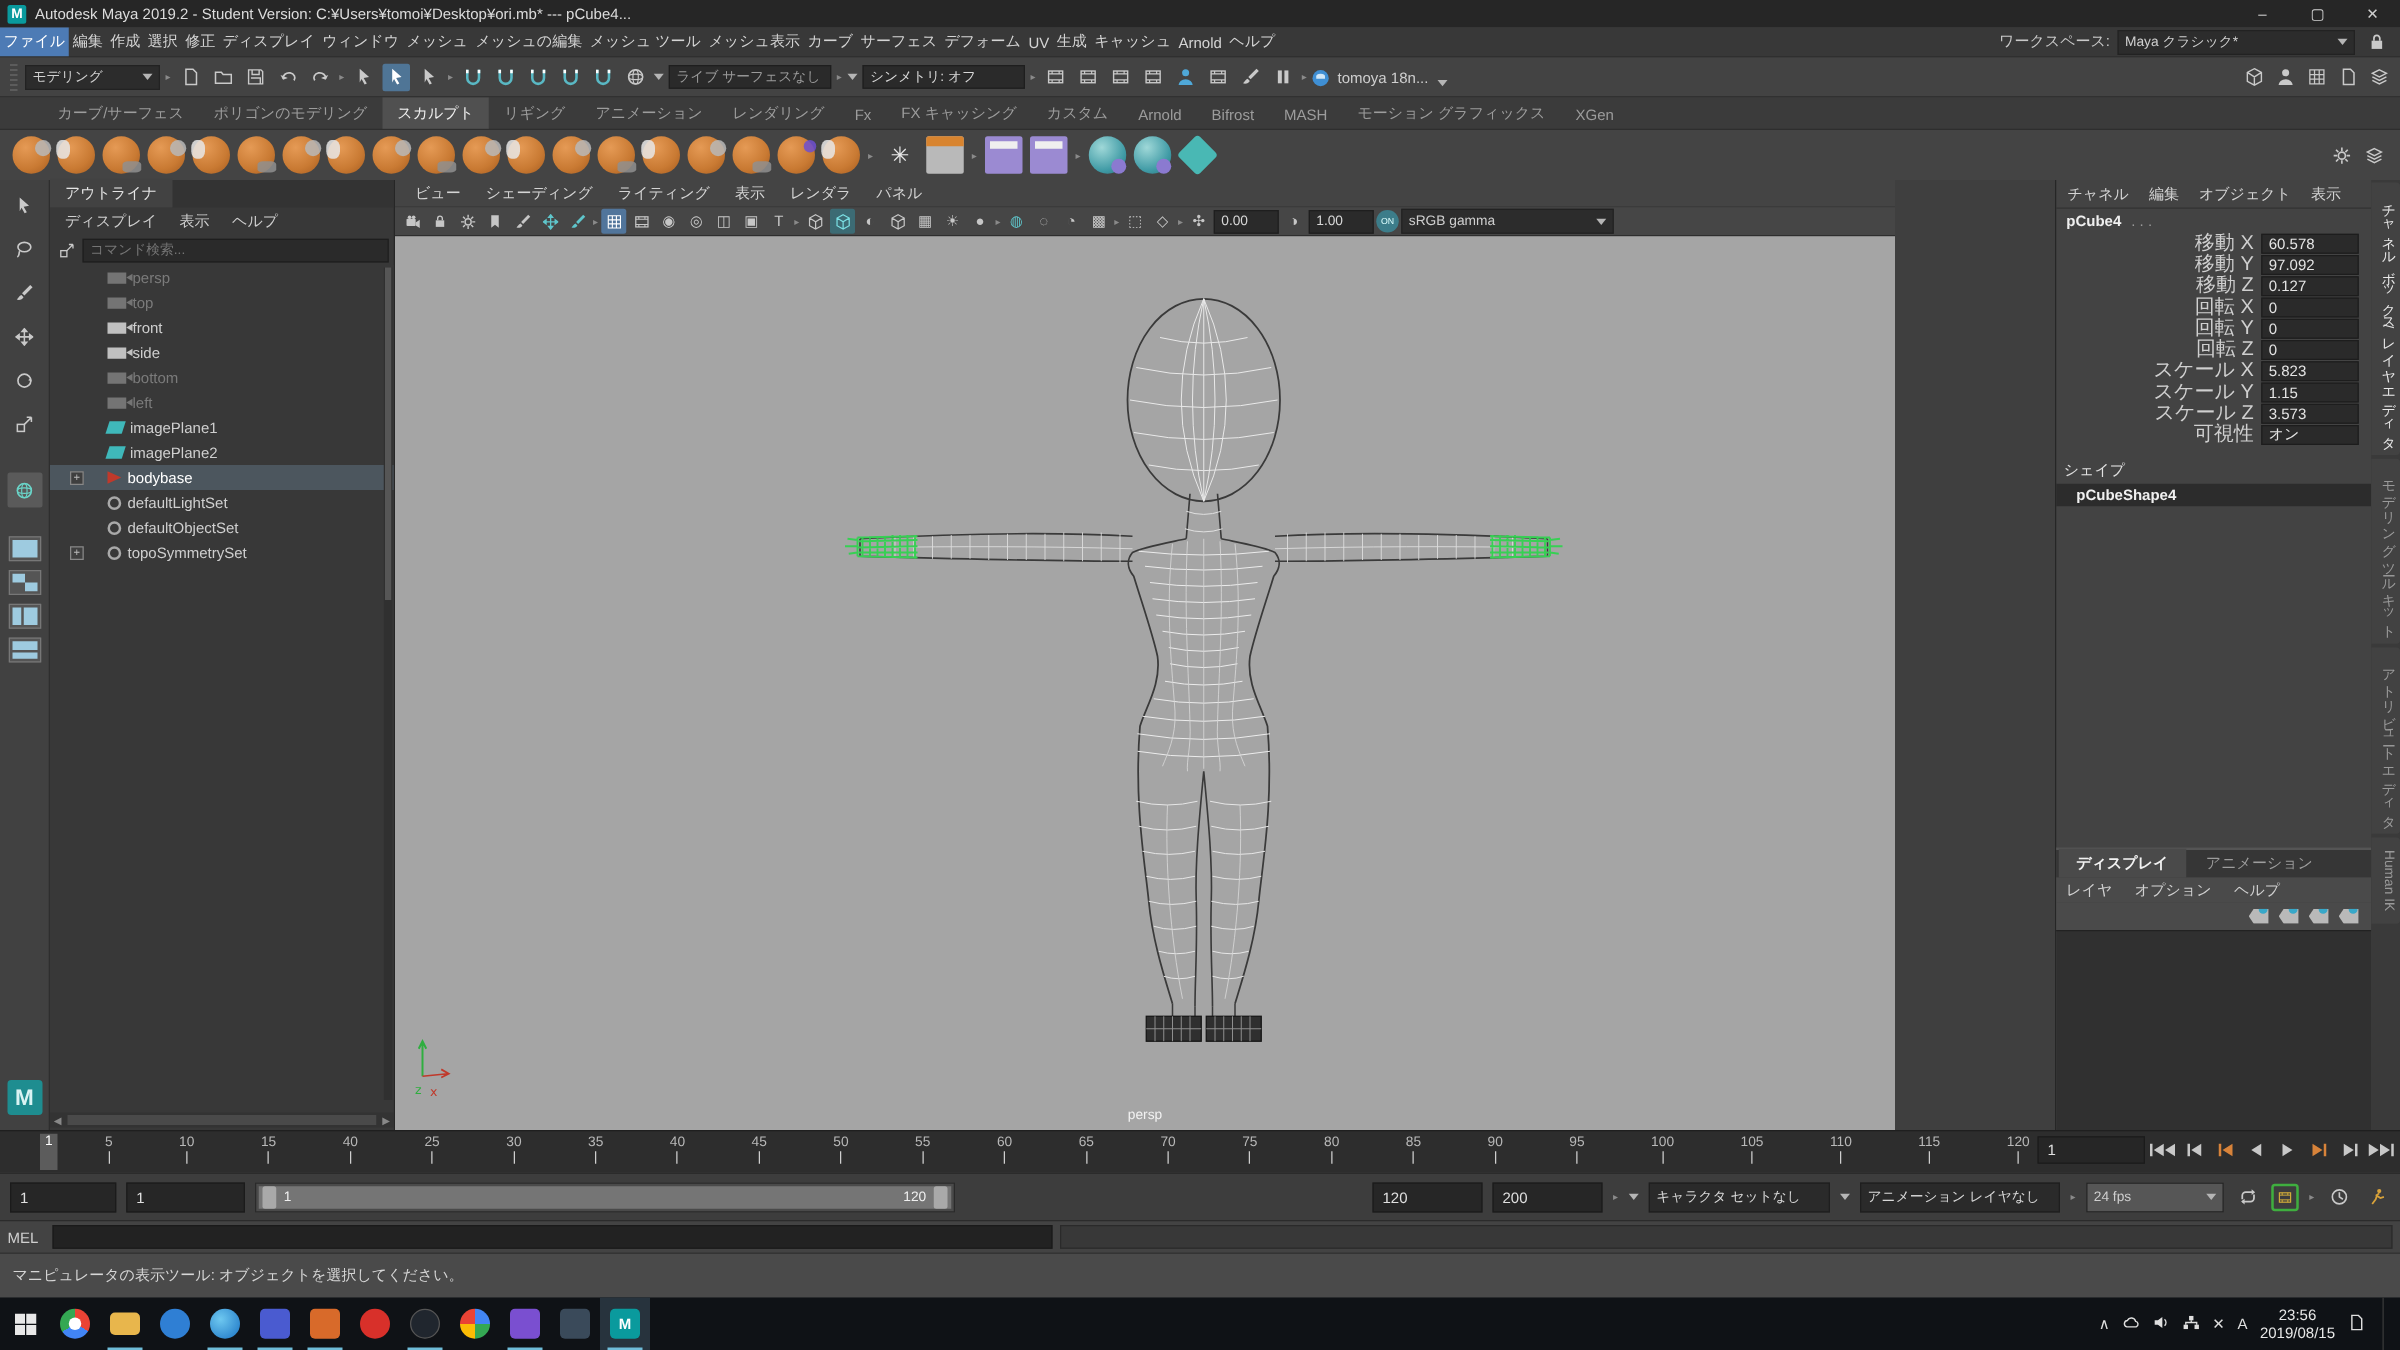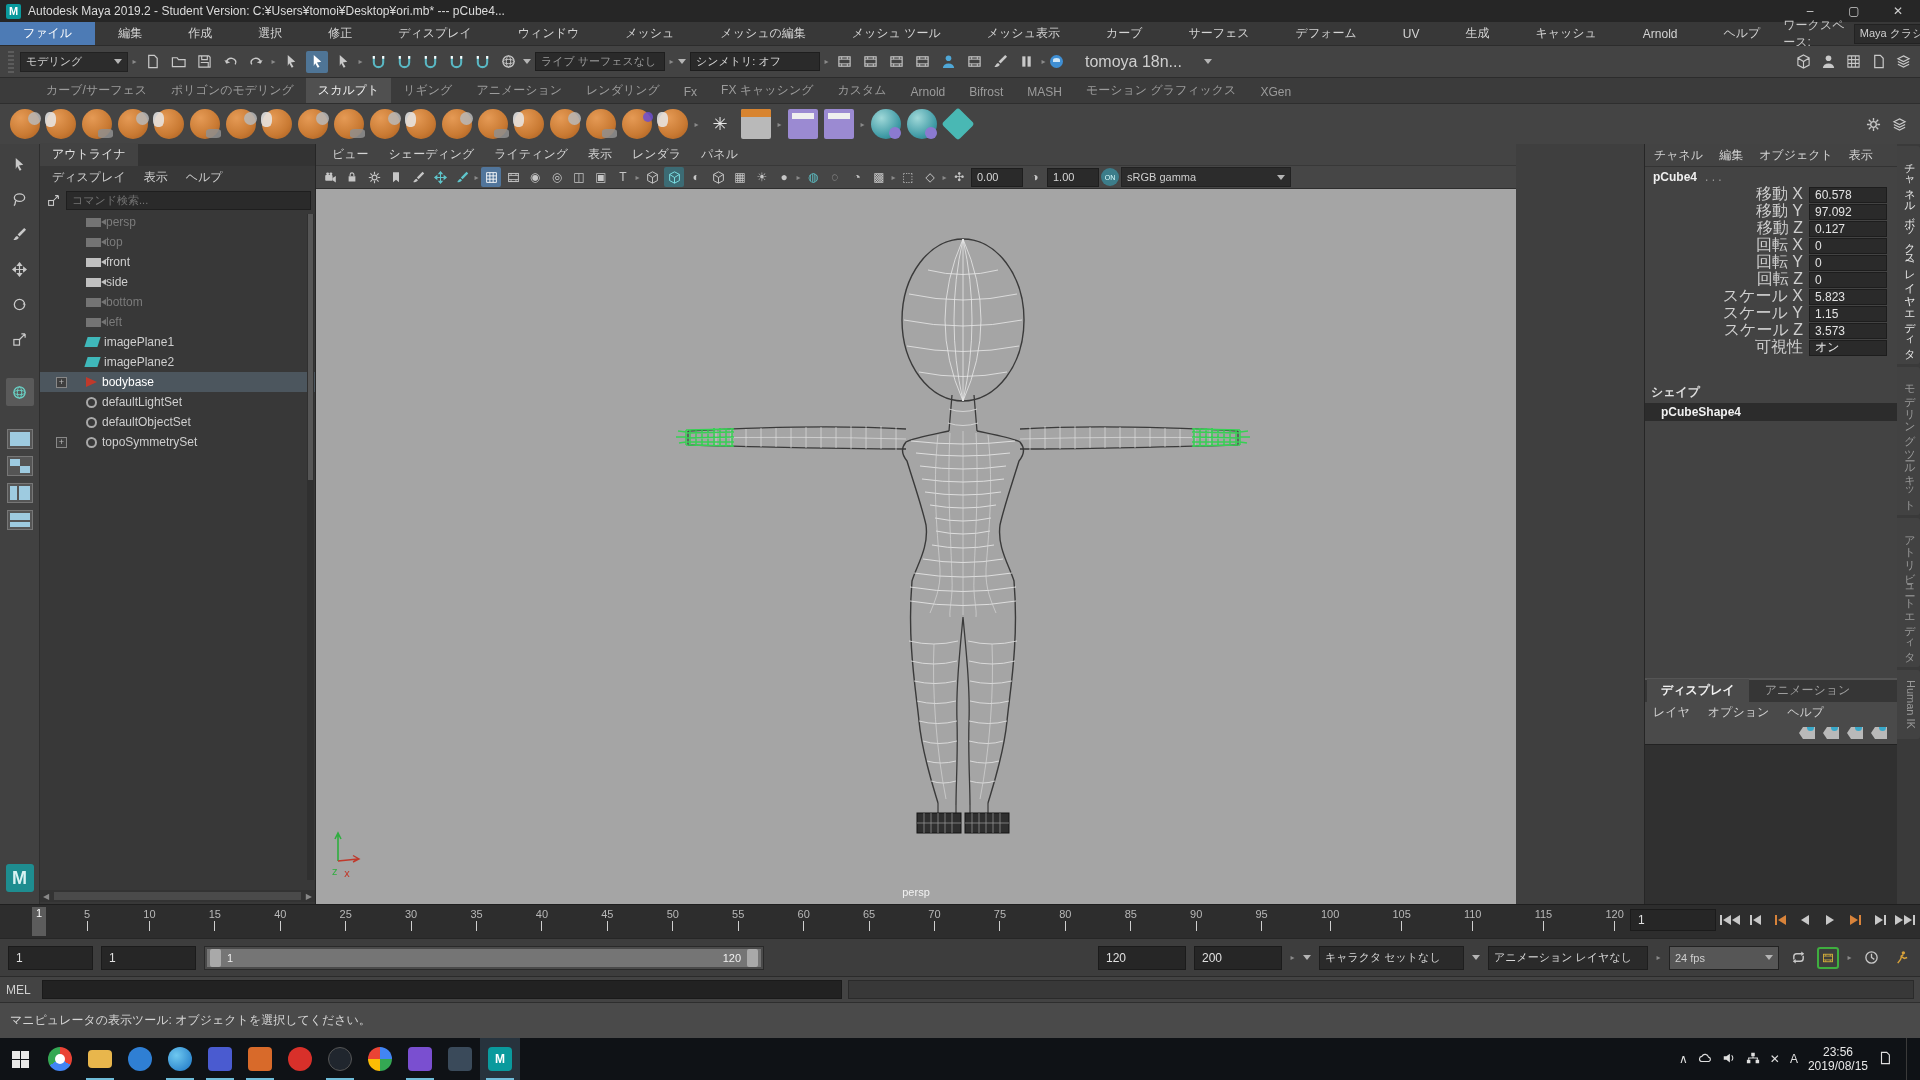--- a/index.html
+++ b/index.html
@@ -7,36 +7,36 @@
 body{font-family:"Liberation Sans","DejaVu Sans",sans-serif;font-size:12px;background:#444;color:#c9c9c9;position:relative}
 .abs{position:absolute}
 .row{display:flex;align-items:center}
 
 .titlebar{left:0;top:0;width:1920px;height:22px;background:#262626;display:flex;align-items:center;color:#dcdcdc}
 .mayaico{width:15px;height:15px;background:#0a9a9d;color:#fff;font-weight:bold;font-size:11px;display:flex;align-items:center;justify-content:center;margin:0 7px 0 6px;border-radius:2px}
 .wbtns{margin-left:auto;display:flex;height:100%}
 .wbtn{width:44px;display:flex;align-items:center;justify-content:center;color:#cfcfcf;font-size:12px}
 
 .menubar{left:0;top:22px;width:1920px;height:24px;background:#383838;display:flex;align-items:center;border-bottom:1px solid #2c2c2c}
-.menu-item{padding:3px 23px;color:#d4d4d4;white-space:nowrap}
+.menu-item{padding:3px 3px;color:#d4d4d4;white-space:nowrap}
 .menu-item.active{background:#4d7bb5;color:#fff}
 .ws{margin-left:auto;display:flex;align-items:center;gap:6px;padding-right:8px}
 .ws .dd{width:190px}
 
 .statusline{left:0;top:46px;width:1920px;height:32px;background:#434343;display:flex;align-items:center;gap:4px;padding:0 6px;border-bottom:1px solid #2c2c2c}
 .grip{width:6px;height:22px;background:repeating-linear-gradient(to bottom,#5c5c5c 0 2px,transparent 2px 4px);margin:0 2px}
 .sep{width:5px;height:20px;display:flex;align-items:center;justify-content:center;color:#8a8a8a;font-size:8px}
 .dd{background:#2c2c2c;border:1px solid #222;height:20px;display:flex;align-items:center;justify-content:space-between;padding:0 5px;color:#cfcfcf;font-size:11px;gap:6px}
 .caret{width:0;height:0;border-left:4px solid transparent;border-right:4px solid transparent;border-top:5px solid #b5b5b5}
 .fld{background:#2a2a2a;border:1px solid #1e1e1e;height:19px;color:#d8d8d8;font-size:11px;padding:0 5px;display:flex;align-items:center}
 .ic{width:22px;height:22px;display:flex;align-items:center;justify-content:center;border-radius:2px;color:#c9c9c9;flex:0 0 auto}
 .ic.teal{color:#59b8c4}
 .ic.on{background:#4f7596}
 .si{width:15px;height:15px}
-.acct{display:flex;align-items:center;gap:22px;color:#cfcfcf;font-size:16px}
+.acct{display:flex;align-items:flex-end;gap:7px;color:#cfcfcf;font-size:12px}
 .persona{width:13px;height:13px;border-radius:50%;background:#3f8fd4;position:relative}
 .persona:after{content:"";position:absolute;left:3px;top:3px;width:7px;height:4px;border-radius:50% 50% 0 0;background:#cfe6f7}
 
 .shelftabs{left:0;top:78px;width:1920px;height:26px;background:#3b3b3b;display:flex;align-items:flex-end;padding-left:34px;border-bottom:1px solid #2e2e2e}
 .stab{padding:4px 12px;color:#9c9c9c;font-size:12px;white-space:nowrap}
 .stab.active{background:#505050;color:#f0f0f0}
 .shelficons{left:0;top:104px;width:1920px;height:40px;background:#444;display:flex;align-items:center;gap:6px;padding:0 10px}
 .sh{width:30px;height:30px;flex:0 0 auto;position:relative}
 .sh.orb{border-radius:50%;background:radial-gradient(circle at 35% 30%,#e59a55,#c97a33 60%,#a65c1f)}
 .sh.orb:after{content:"";position:absolute;right:-1px;top:3px;width:13px;height:13px;border-radius:50%;background:#b9b9b9;opacity:.85}
@@ -95,21 +95,21 @@
 .canvas{flex:1;background:#a5a5a5;position:relative}
 .persp-label{position:absolute;left:50%;bottom:6px;transform:translateX(-50%);color:#f2f2f2;font-size:11px}
 
 .channelbox{left:1644px;top:144px;width:253px;height:760px;background:#434343;border-left:1px solid #262626;display:flex;flex-direction:column}
 .cmenu{height:22px;display:flex;align-items:center;gap:2px;padding-left:2px}
 .cmenu span{padding:2px 7px;color:#d4d4d4;font-size:12px}
 .cname{height:20px;display:flex;align-items:center;gap:8px;padding-left:8px;color:#efefef;font-weight:bold;border-top:1px solid #333}
 .cattr{display:flex;align-items:center;height:17px}
 .cattr .lab{flex:1;text-align:right;color:#cfcfcf;font-size:16px;padding-right:6px;white-space:nowrap}
 .cattr .val{width:78px;margin-right:10px;background:#2a2a2a;border:1px solid #1d1d1d;color:#e4e4e4;font-size:12px;padding:0 5px;height:16px;display:flex;align-items:center}
-.cshape{margin-top:28px;color:#e0e0e0;padding-left:6px;font-weight:bold}
+.cshape{margin-top:12px;color:#e0e0e0;padding-left:6px;font-weight:normal}
 .cshaperow{margin-top:2px;background:#2c2c2c;color:#f0f0f0;font-weight:bold;padding:2px 0 2px 16px}
 .cempty{flex:1}
 .ledit{border-top:2px solid #555;background:#404040}
 .ltabs{display:flex;align-items:flex-end;height:22px;background:#363636;padding-left:2px;gap:2px}
 .ltab{padding:3px 14px;color:#9d9d9d}
 .ltab.active{background:#4a4a4a;color:#f2f2f2;font-weight:bold}
 .lmenu{height:20px;display:flex;gap:2px;align-items:center;background:#4a4a4a}
 .lmenu span{padding:2px 8px;color:#d0d0d0}
 .licons{height:22px;display:flex;justify-content:flex-end;gap:8px;align-items:center;background:#4a4a4a;padding-right:10px}
 .lic{width:16px;height:12px;background:#b9b9b9;clip-path:polygon(0 50%,25% 0,100% 0,100% 100%,25% 100%);position:relative}

